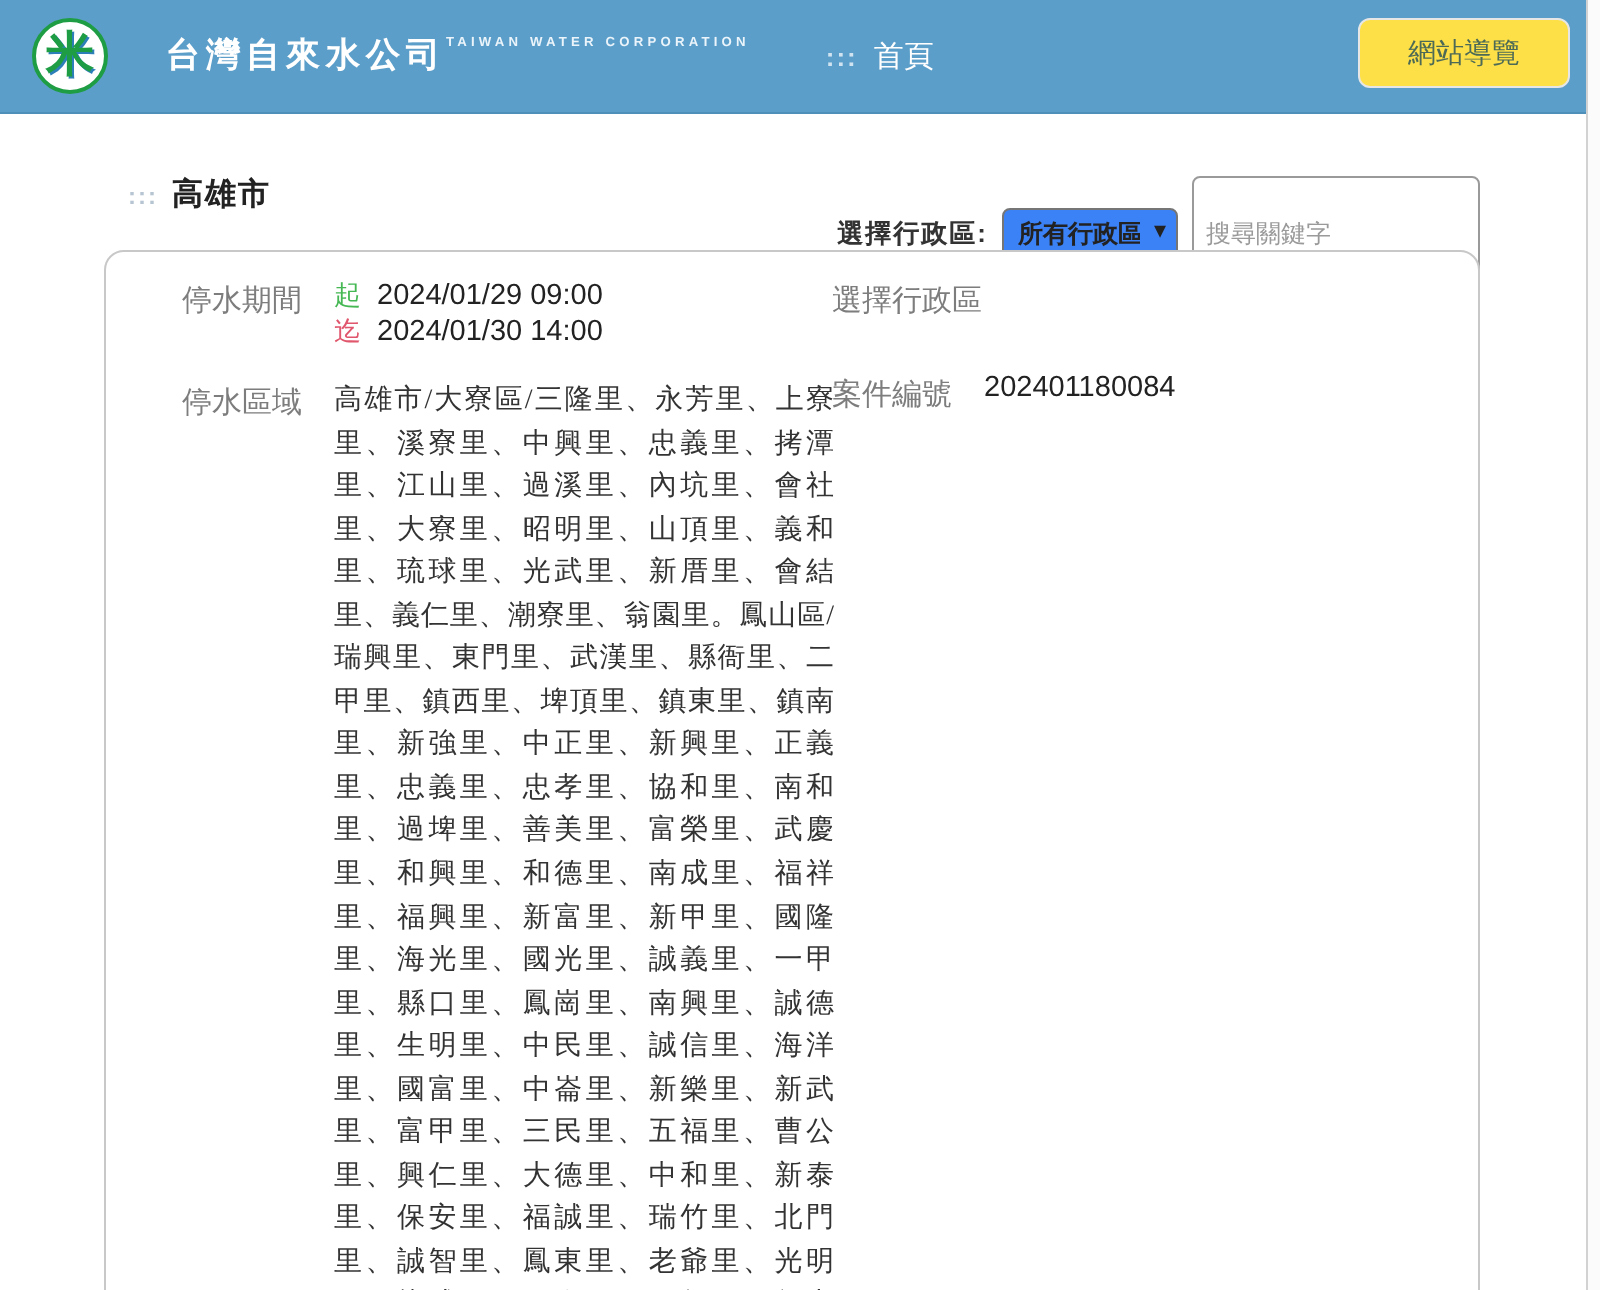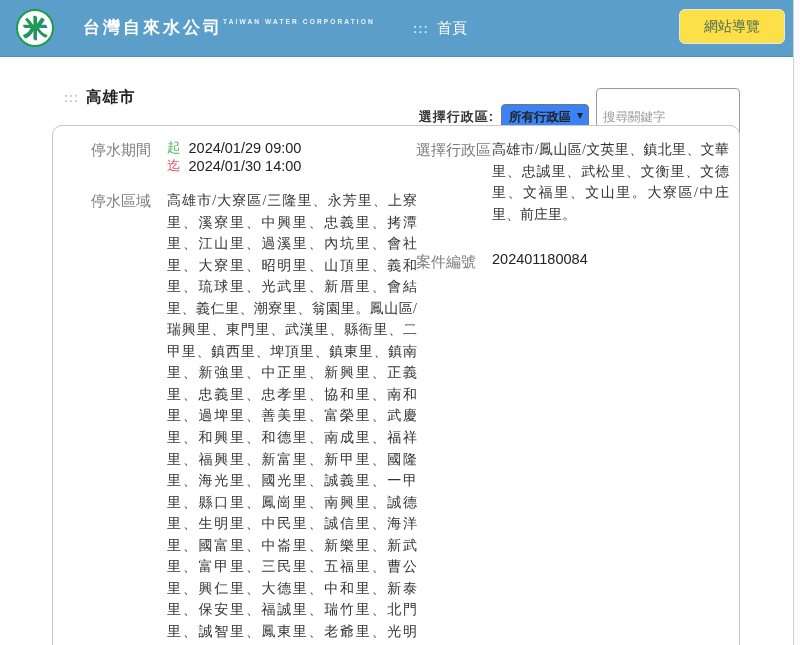--- a/index.html
+++ b/index.html
@@ -133,20 +133,19 @@
     <div class="row">
       <span class="field-label">停水區域</span>
       <div class="value area-text">高雄市/大寮區/三隆里、永芳里、上寮里、溪寮里、中興里、忠義里、拷潭里、江山里、過溪里、內坑里、會社里、大寮里、昭明里、山頂里、義和里、琉球里、光武里、新厝里、會結里、義仁里、潮寮里、翁園里。鳳山區/瑞興里、東門里、武漢里、縣衙里、二甲里、鎮西里、埤頂里、鎮東里、鎮南里、新強里、中正里、新興里、正義里、忠義里、忠孝里、協和里、南和里、過埤里、善美里、富榮里、武慶里、和興里、和德里、南成里、福祥里、福興里、新富里、新甲里、國隆里、海光里、國光里、誠義里、一甲里、縣口里、鳳崗里、南興里、誠德里、生明里、中民里、誠信里、海洋里、國富里、中崙里、新樂里、新武里、富甲里、三民里、五福里、曹公里、興仁里、大德里、中和里、新泰里、保安里、福誠里、瑞竹里、北門里、誠智里、鳳東里、老爺里、光明里、龍成里、國泰里、天興里、興中里、中榮里、成功里。小港區/中厝里、合作里、青島里、濟南里、泰山里、松金里、廈莊里、坪頂里、二苓里、大苓里、順苓里、正苓里、六苓里、孔宅里、山明里、宏亮里、松山里、大坪里、山東里、店鎮里、桂林里、高松里。大樹區/九曲里。</div>
     </div>
 
   </div>
 
   <div class="col col-right">
     <div class="row">
       <span class="field-label">選擇行政區</span>
-      <div class="value pressure-text">高雄市/鳳山區/文英里、鎮北里、文華里、忠誠里、武松里、文衡里、文德里、文福里、文山里。大寮區/中庄里、前庄里。</div>
     </div>
     <div class="row">
       <span class="field-label">案件編號</span>
       <div class="value num">202401180084</div>
     </div>
   </div>
 </section>
 
 </body></html>

